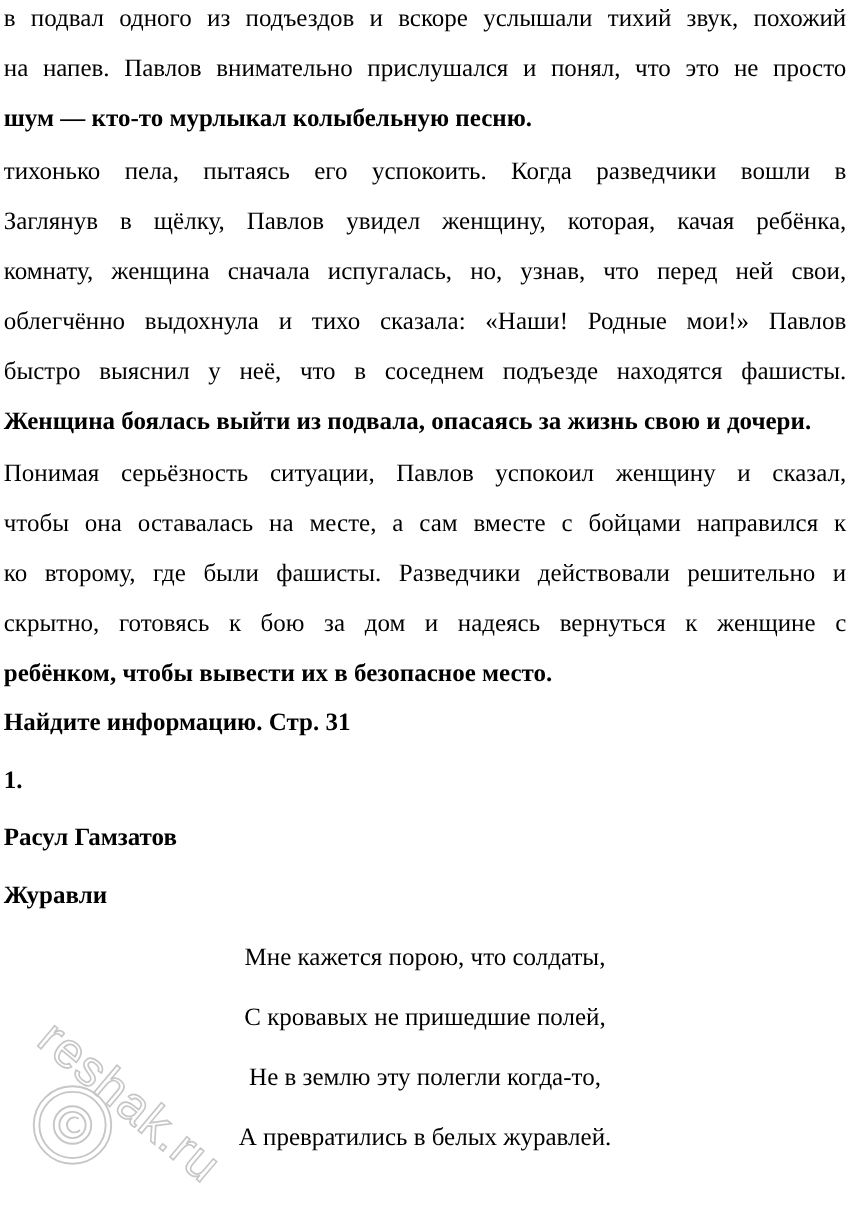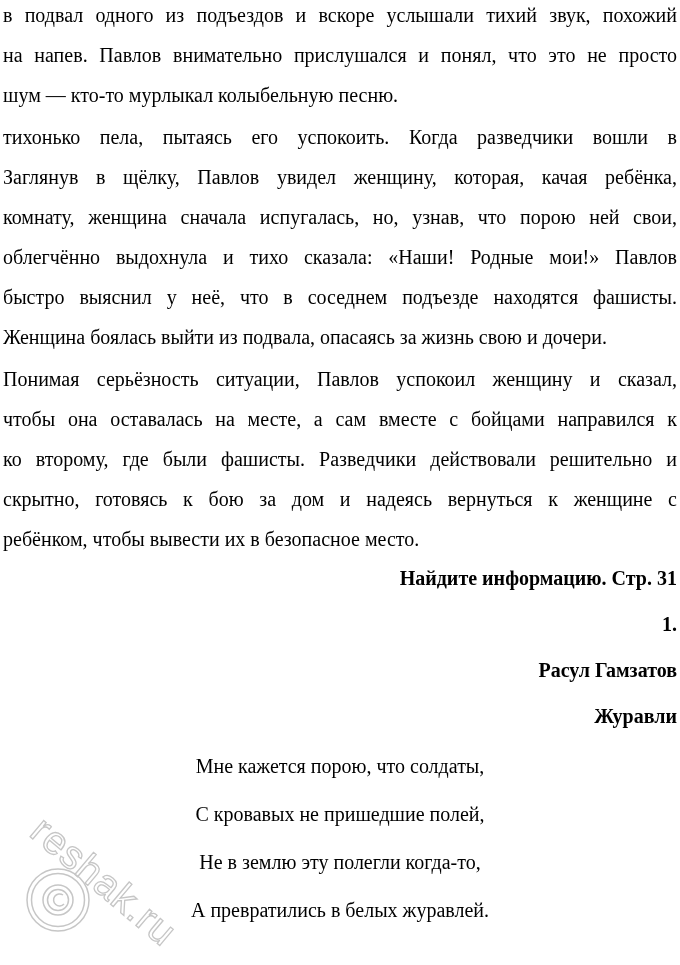--- a/index.html
+++ b/index.html
@@ -20,26 +20,27 @@
   }
   .para { margin: 0 0 2px 0; }
   .bline {
     line-height: 40px;
     text-align: justify;
     text-align-last: justify;
   }
   .bline.last {
     text-align: center;
     text-align-last: left;
+    font-weight: bold;
   }
   .headings { margin-top: -6px; }
   .hline {
     line-height: 46px;
     font-weight: bold;
-    text-align: right;
+    text-align: left;
   }
   .poem { margin-top: 10px; }
   .pline {
     height: 48px;
     line-height: 34px;
     text-align: center;
   }
   .watermark {
     position: absolute;
     left: 8px; top: 775px;
@@ -65,21 +66,21 @@
 
   <div class="para">
     <div class="bline">в подвал одного из подъездов и вскоре услышали тихий звук, похожий</div>
     <div class="bline">на напев. Павлов внимательно прислушался и понял, что это не просто</div>
     <div class="bline last">шум — кто-то мурлыкал колыбельную песню.</div>
   </div>
 
   <div class="para">
     <div class="bline">тихонько пела, пытаясь его успокоить. Когда разведчики вошли в</div>
     <div class="bline">Заглянув в щёлку, Павлов увидел женщину, которая, качая ребёнка,</div>
-    <div class="bline">комнату, женщина сначала испугалась, но, узнав, что порою ней свои,</div>
+    <div class="bline">комнату, женщина сначала испугалась, но, узнав, что перед ней свои,</div>
     <div class="bline">облегчённо выдохнула и тихо сказала: «Наши! Родные мои!» Павлов</div>
     <div class="bline">быстро выяснил у неё, что в соседнем подъезде находятся фашисты.</div>
     <div class="bline last">Женщина боялась выйти из подвала, опасаясь за жизнь свою и дочери.</div>
   </div>
 
   <div class="para">
     <div class="bline">Понимая серьёзность ситуации, Павлов успокоил женщину и сказал,</div>
     <div class="bline">чтобы она оставалась на месте, а сам вместе с бойцами направился к</div>
     <div class="bline">ко второму, где были фашисты. Разведчики действовали решительно и</div>
     <div class="bline">скрытно, готовясь к бою за дом и надеясь вернуться к женщине с</div>

